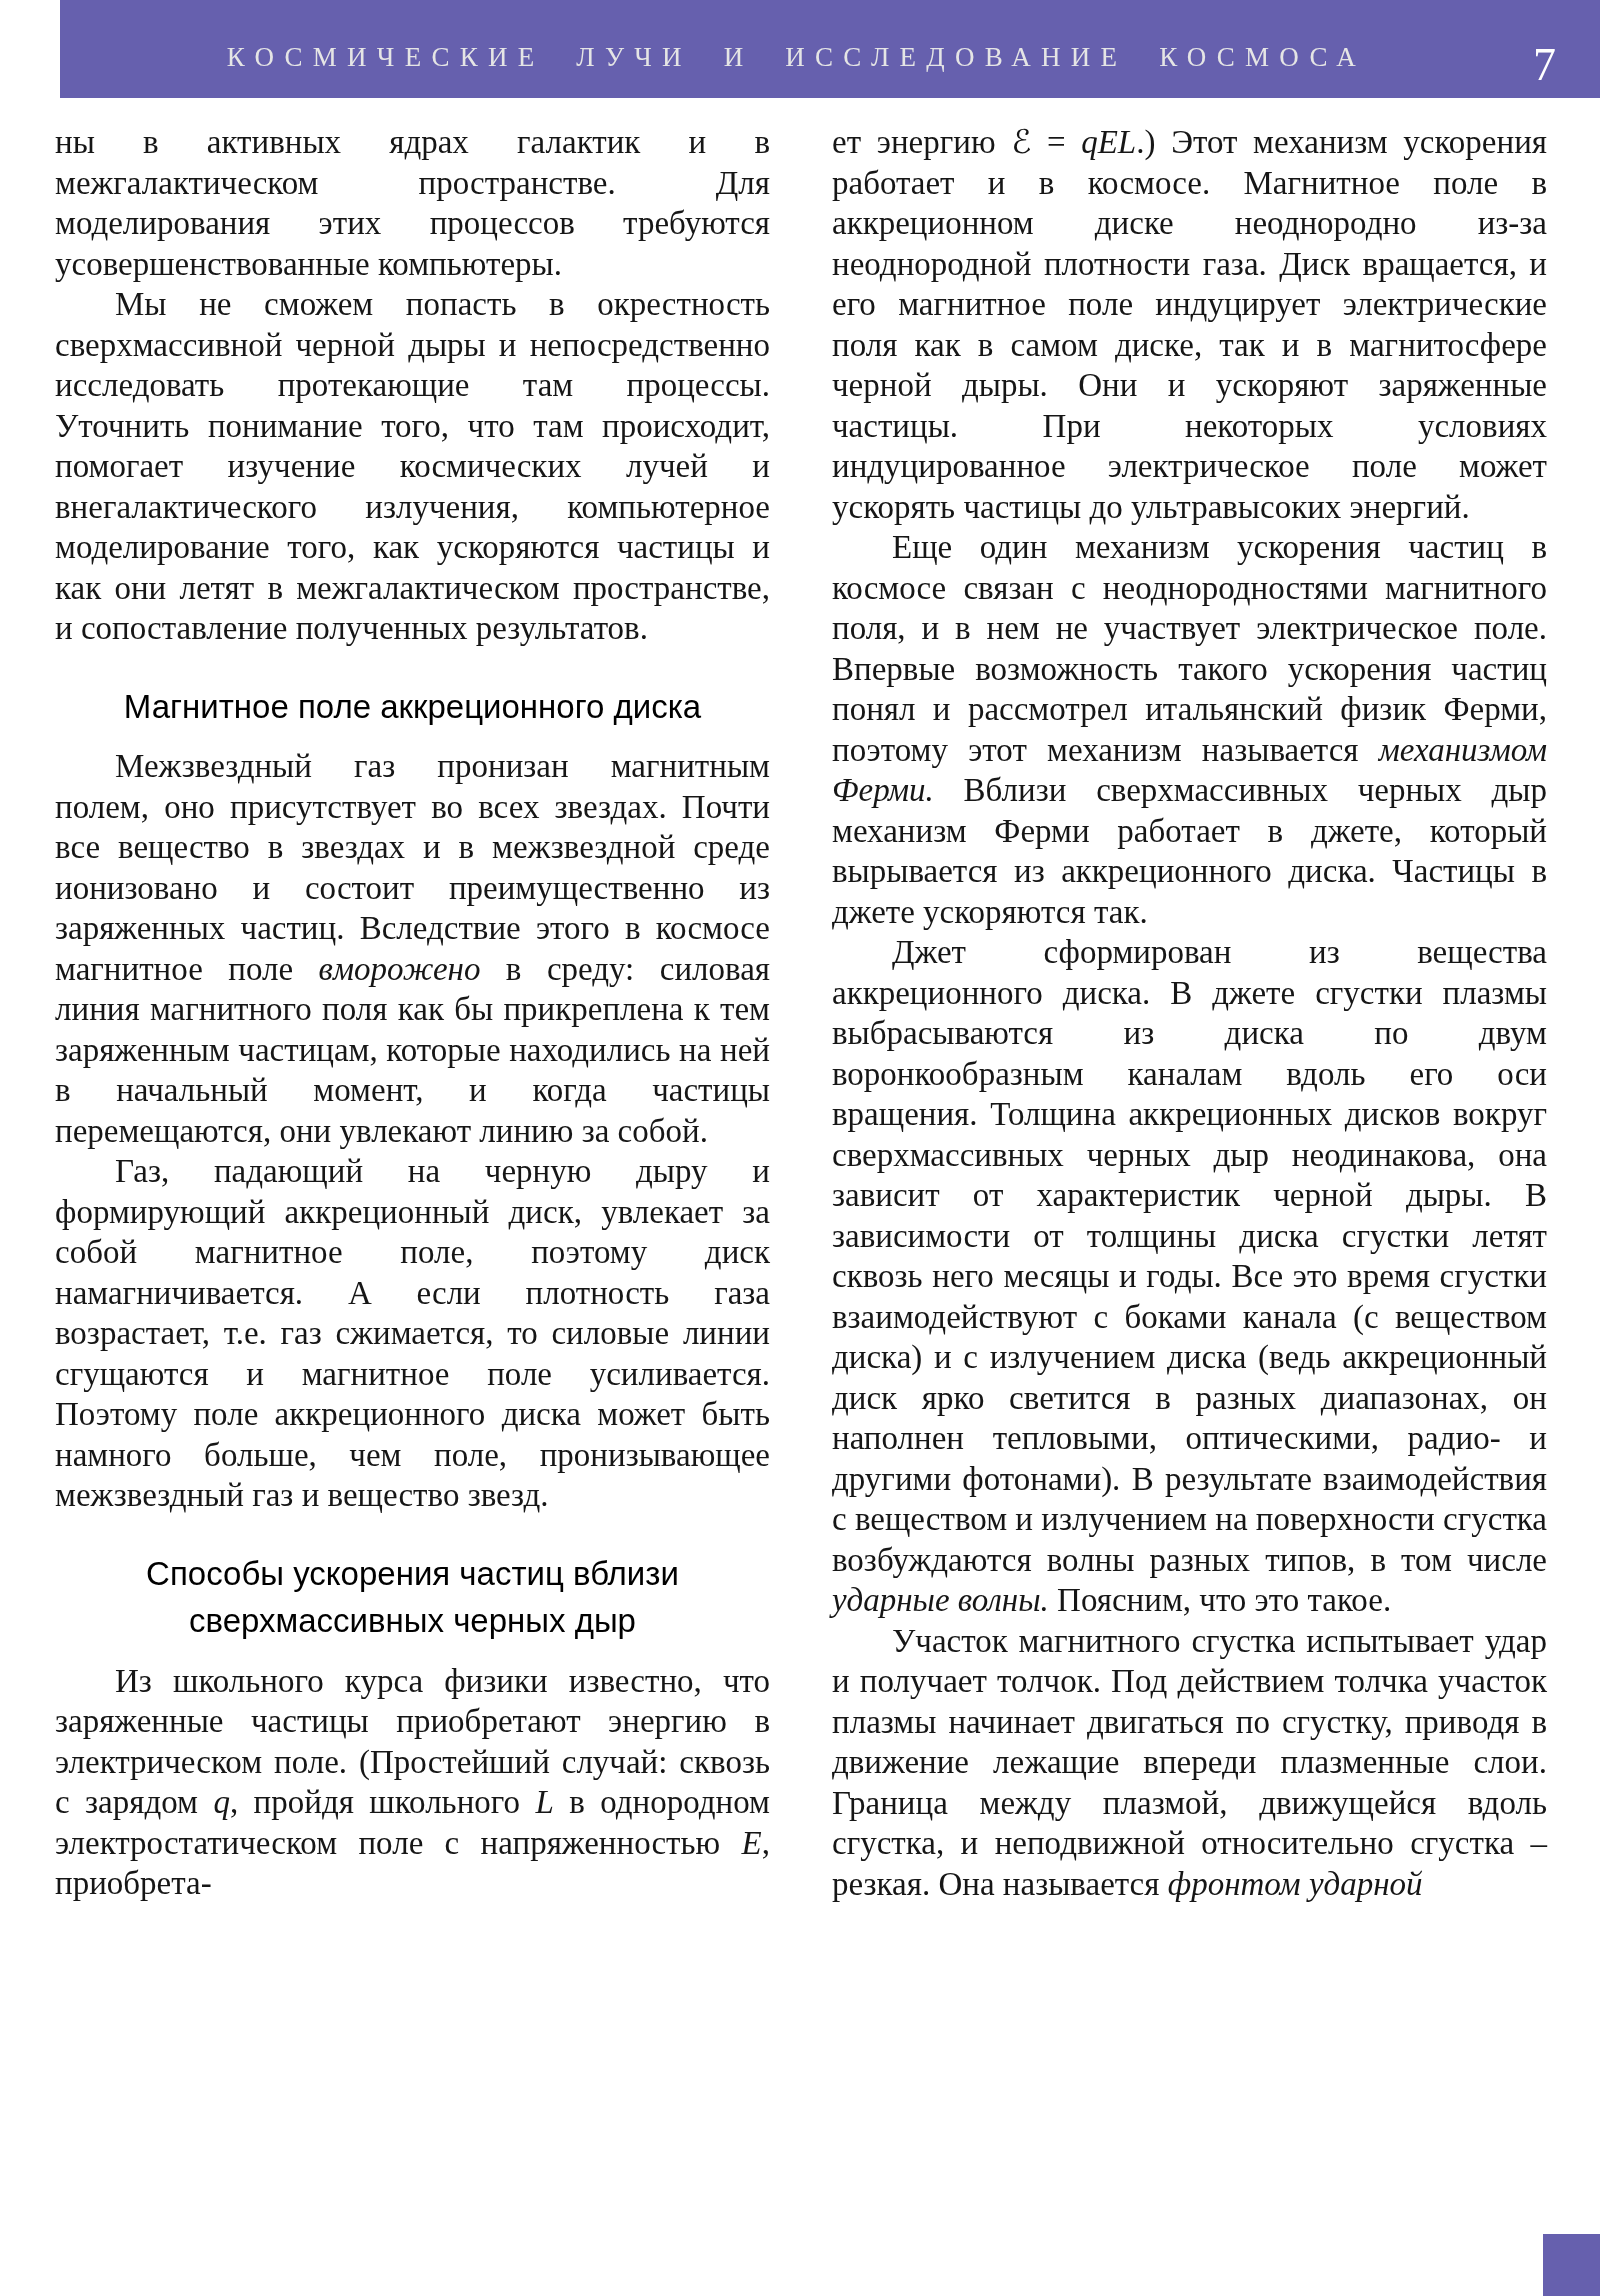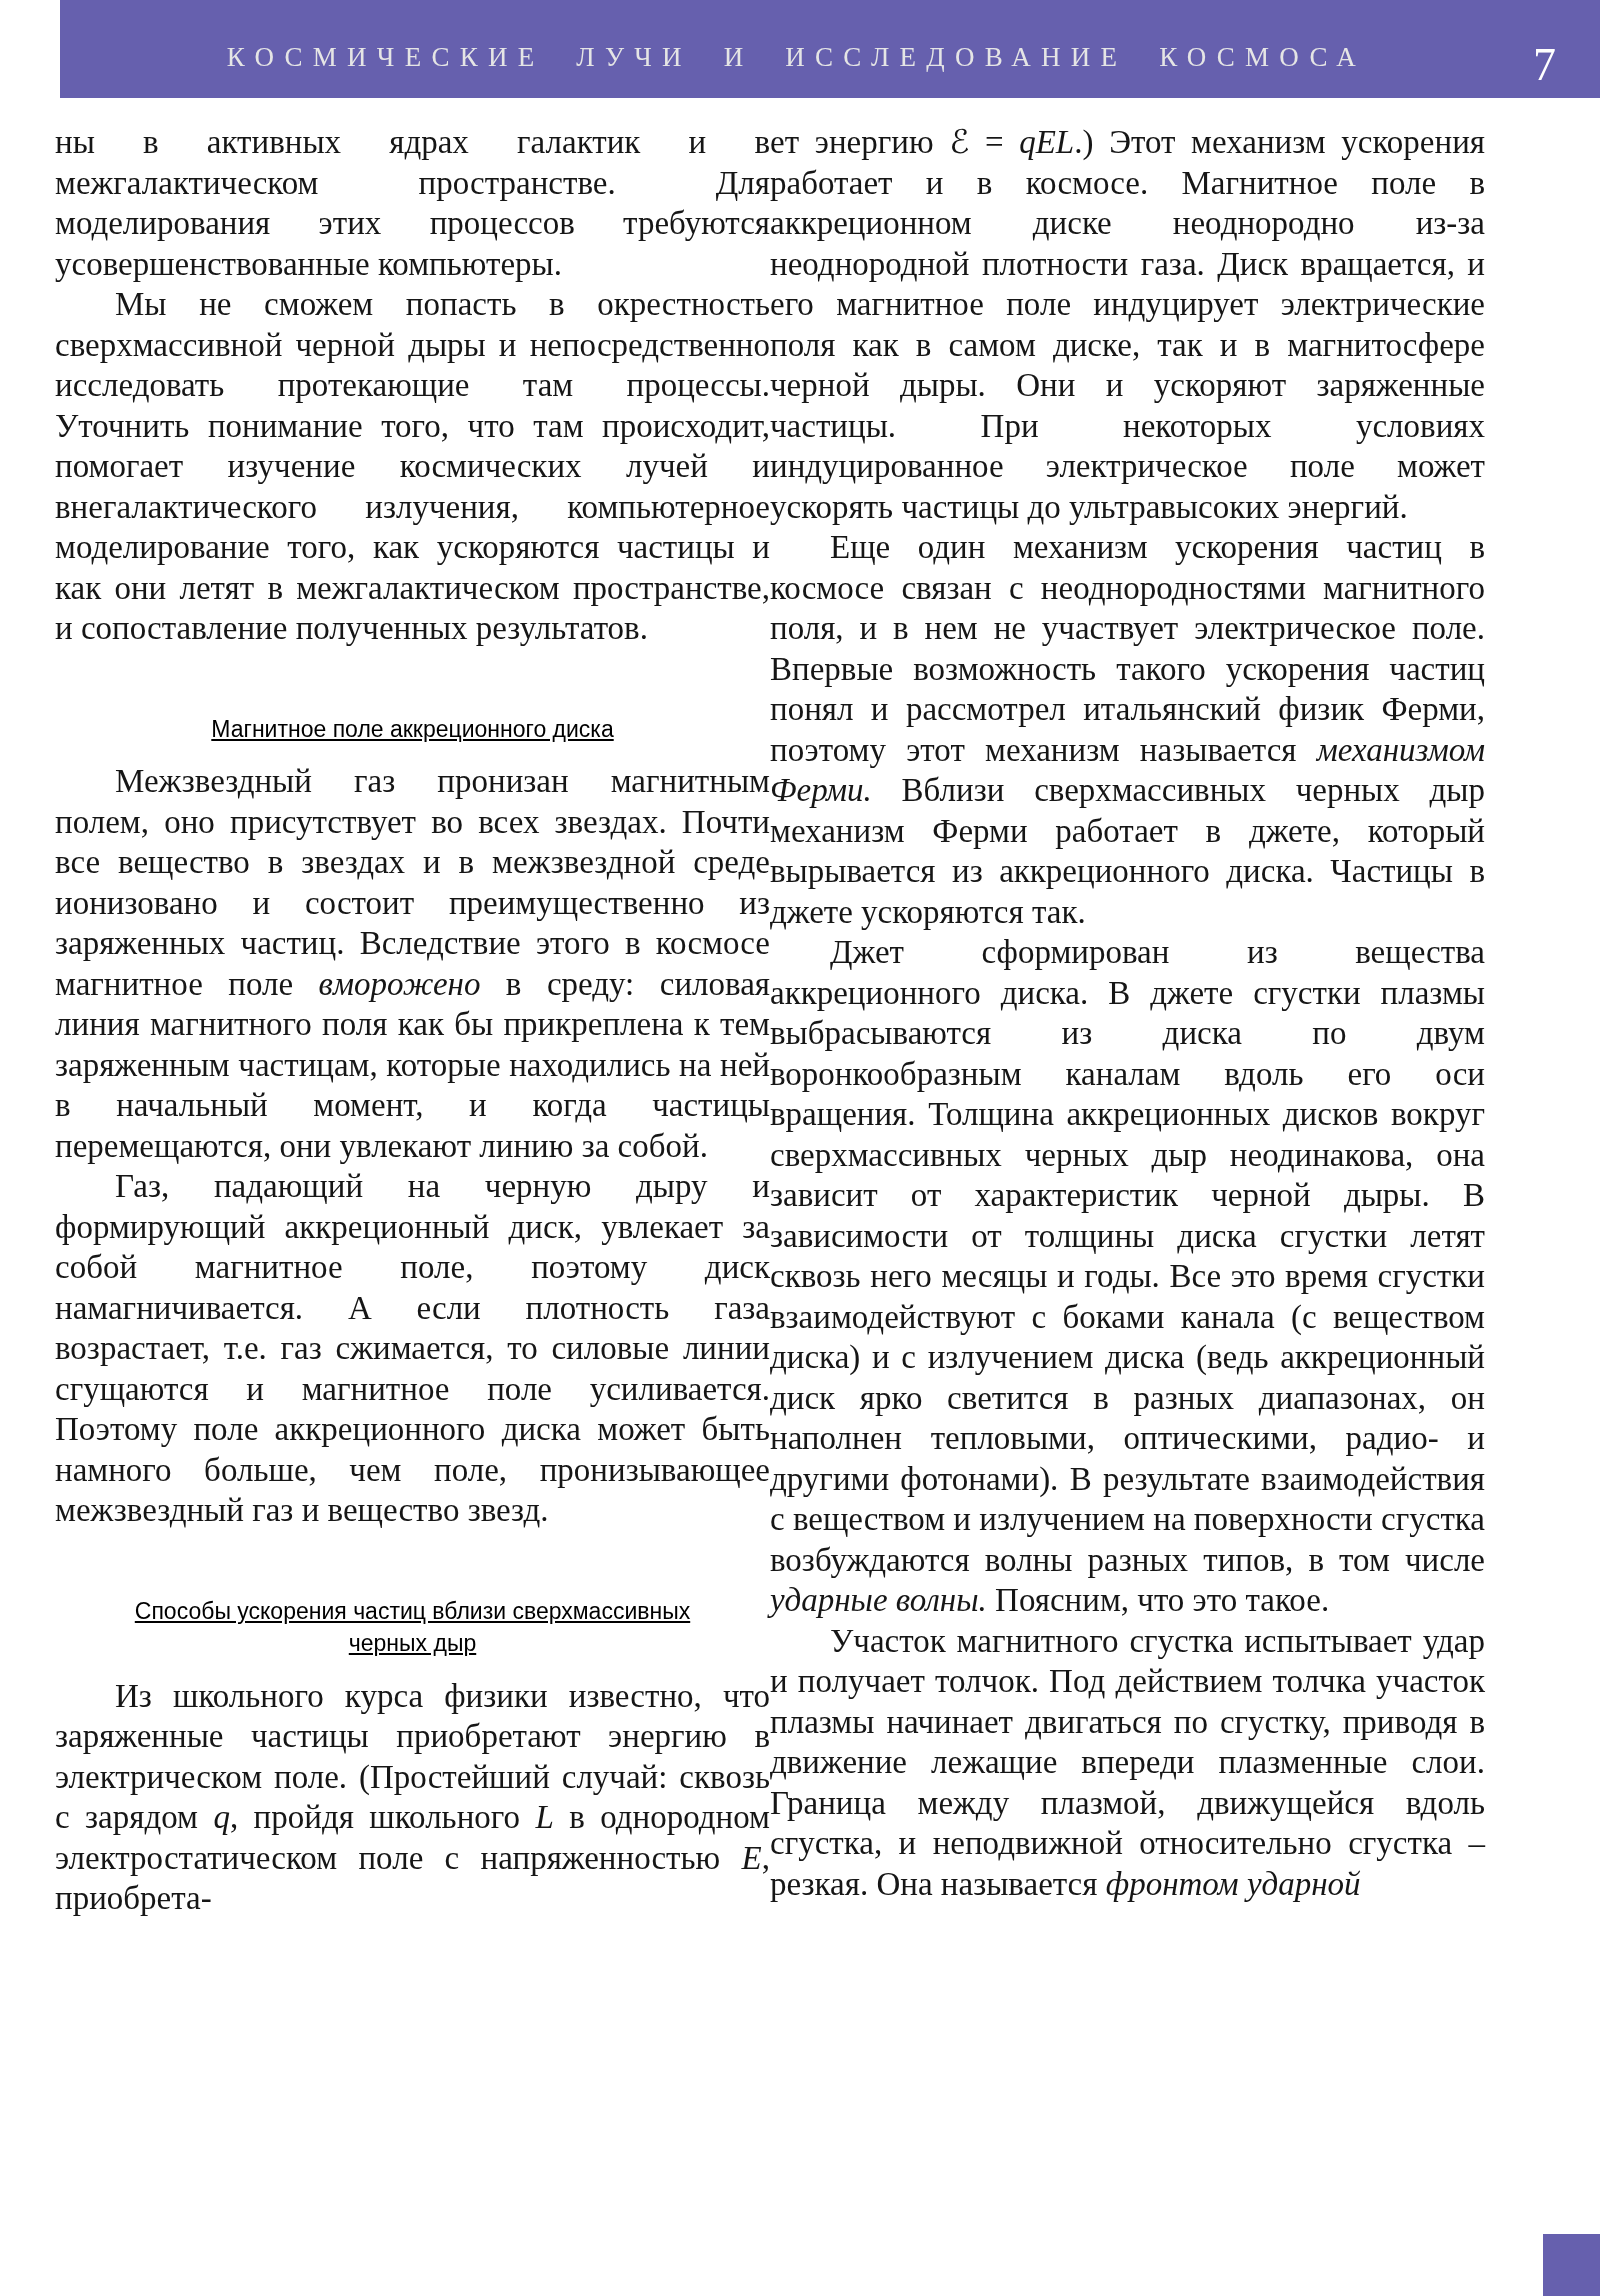--- a/index.html
+++ b/index.html
@@ -33,47 +33,46 @@
     color:#ffffff;
     font-family:"Liberation Serif",serif;
     font-size:46px;
     line-height:1;
     align-self:flex-end;
     padding:0 44px 10px 0;
   }
   
   .columns{
     position:absolute;top:122px;left:55px;width:1492px;
-    display:flex;
+    display:flex;gap:62px;
   }
   .col{
     width:715px;
     font-size:33px;
     line-height:40.5px;
     text-align:justify;
     color:#161616;
   }
   .col p{margin:0;text-indent:60px;}
   .col p.cont{text-indent:0;}
   h2.sec{
     font-family:"Liberation Sans",sans-serif;
     font-size:35px;font-weight:700;
     text-align:center;text-indent:0;
     color:#000;
     margin:42px 0 18px 0;
     line-height:1.2;
   }
   h3.sub{
     font-family:"Liberation Sans",sans-serif;
-    font-size:23px;font-weight:400;
+    font-size:33px;font-weight:400;
     text-align:center;text-indent:0;
     color:#000;
-    margin:64px auto 16px auto;
+    margin:35px auto 16px auto;
     line-height:1.42;
-    text-decoration:underline;
   }
   h3.narrow{max-width:600px;}
   em{font-style:italic;}
   .scriptE{font-family:"DejaVu Sans","Liberation Serif",serif;font-style:normal;}
   
   .corner{
     position:absolute;right:0;bottom:0;
     width:57px;height:62px;
     background:#6660ae;
   }

